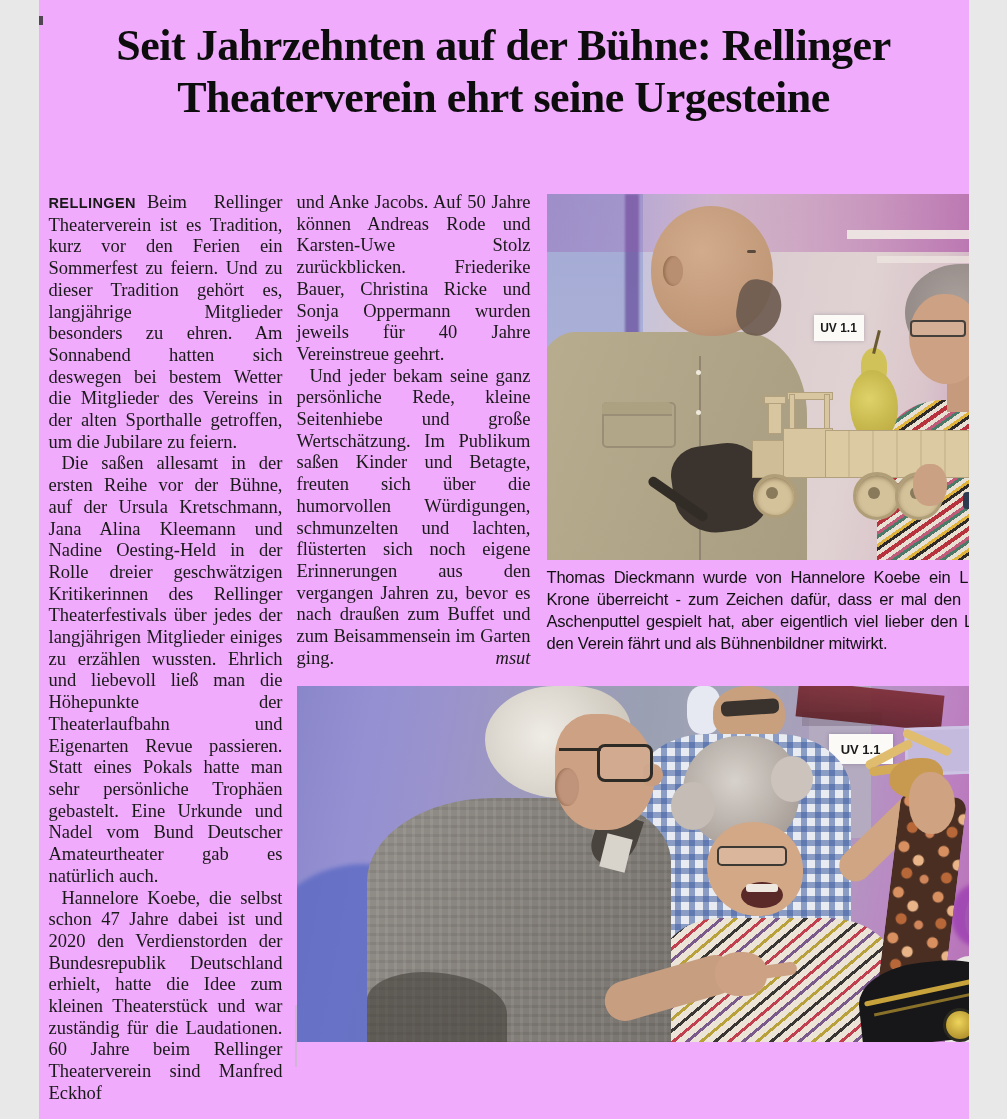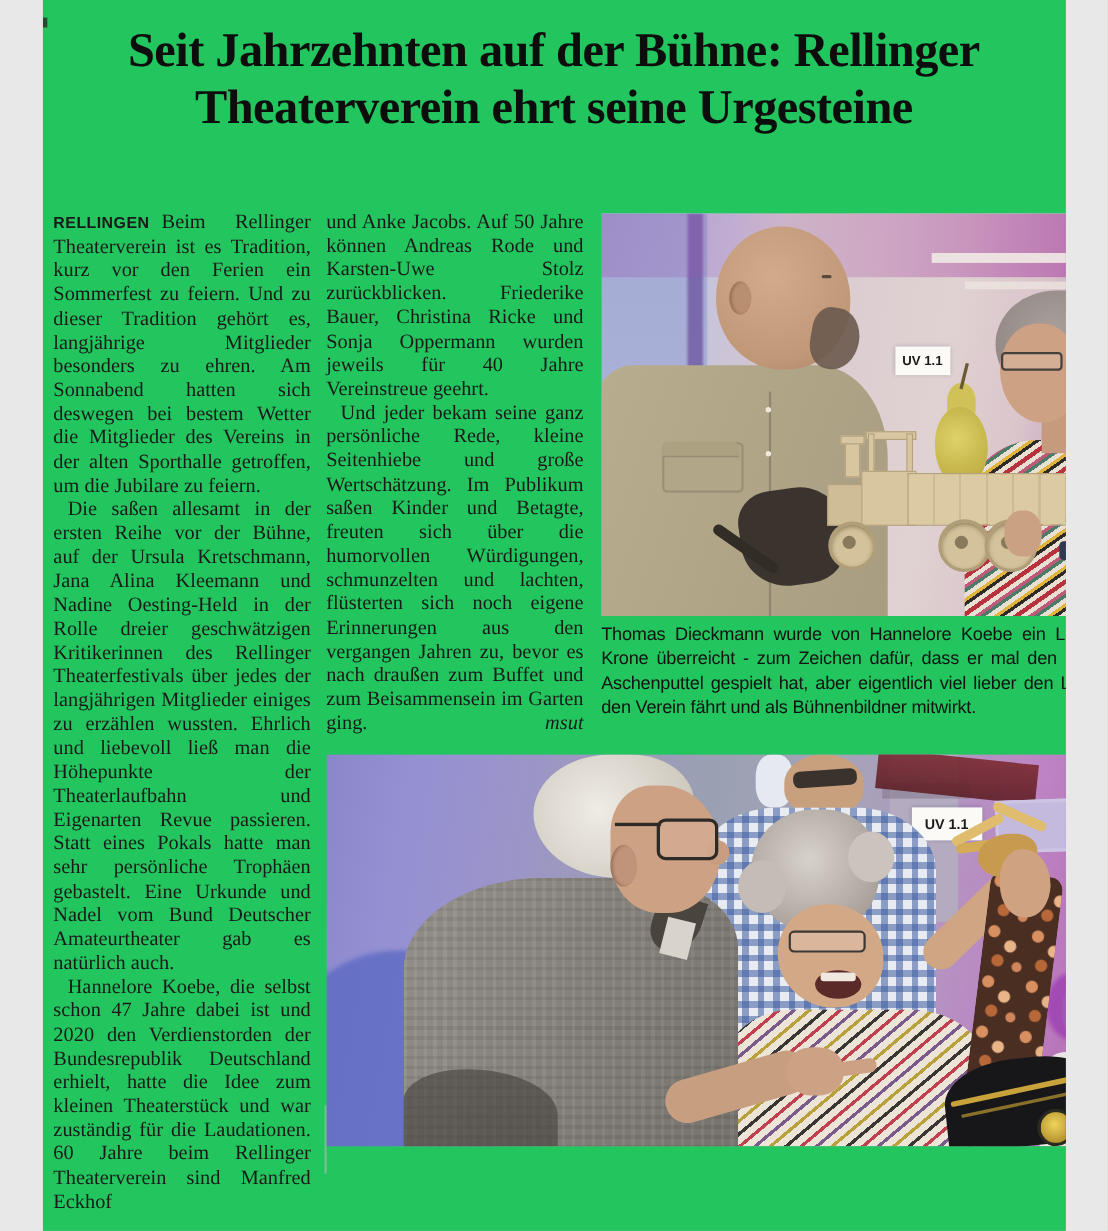--- a/index.html
+++ b/index.html
@@ -1,18 +1,18 @@
 <!DOCTYPE html>
 <html lang="de"><head>
 <meta charset="utf-8">
 <style>
   html,body{margin:0;padding:0;background:#e8e8e8;}
   .page{
     position:relative;width:930px;height:1119px;margin:0 auto;
-    background:#22c55e;overflow:hidden;
+    background:#f0abfc;overflow:hidden;
     font-family:"Liberation Serif",serif;color:#191919;
   }
   .abs{position:absolute;}
 
   
   .scan-mark{left:0;top:16px;width:4px;height:9px;background:#2a2a2a;opacity:.8;}
   .headline{left:0;top:20px;width:100%;text-align:center;
     font-weight:bold;font-size:44px;line-height:52px;color:#0d0d0d;letter-spacing:-0.5px;}
   .subheadline{left:0;top:136px;width:100%;text-align:center;
     font-family:"Liberation Sans",sans-serif;font-size:26px;letter-spacing:-0.4px;color:#151515;}

